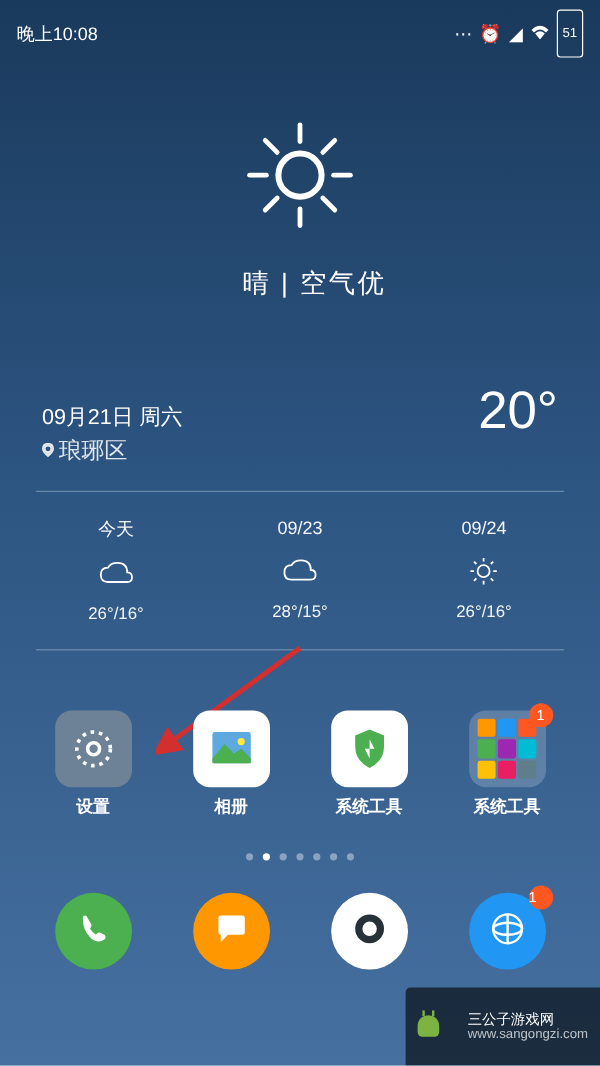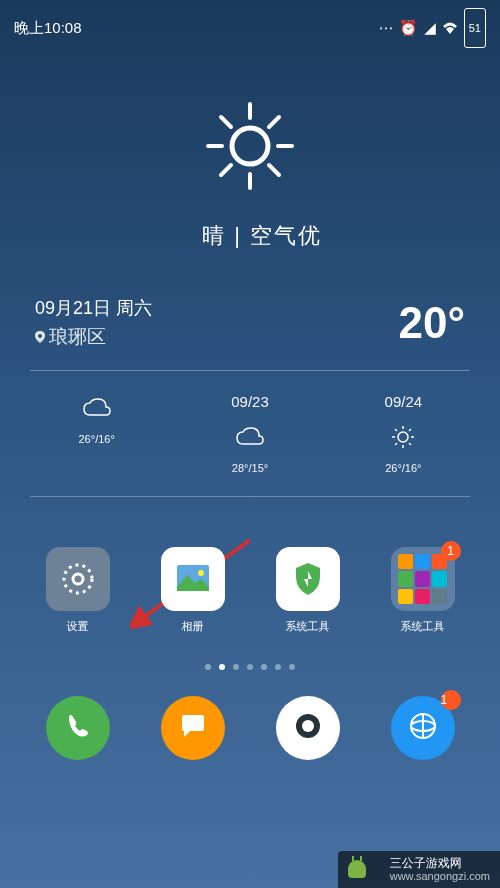--- a/index.html
+++ b/index.html
@@ -19,45 +19,45 @@
   padding: 12px 4px; font-size: 11px; line-height: 14px;
 }
 .weather-widget { text-align: center; padding: 20px 0 10px; }
 .sun-icon { margin: 20px auto 25px; width: 100px; height: 100px; }
 .condition { font-size: 22px; font-weight: 300; letter-spacing: 2px; padding-left: 24px; }
 .date-row {
   display: flex; justify-content: space-between; align-items: center;
   padding: 35px 35px 20px;
 }
 .date-left { text-align: left; }
-.date-text { font-size: 18px; font-weight: 300; }
+.date-text { font-size: 18px; font-weight: 300; margin-top: 39px; }
 .location { font-size: 19px; opacity: 0.85; margin-top: 4px; display:flex; align-items:center; gap:4px;}
-.temp-now { font-size: 44px; font-weight: 700; }
+.temp-now { font-size: 44px; font-weight: 400; }
 .divider { height: 1px; background: rgba(255,255,255,0.3); margin: 0 30px; }
 .forecast {
   display: flex; justify-content: space-around;
   padding: 22px 20px;
 }
 .forecast-day { text-align: center; flex: 1; }
 .forecast-label { font-size: 15px; margin-bottom: 12px; opacity: 0.95;}
 .forecast-icon { height: 30px; display:flex; align-items:center; justify-content:center; }
-.forecast-temp { font-size: 11px; margin-top: 10px; opacity: 0.95;}
+.forecast-temp { font-size: 14px; margin-top: 10px; opacity: 0.95;}
 .arrow {
   position: absolute; top: 535px; left: 130px; pointer-events:none;
 }
 .apps-row {
   display: flex; justify-content: space-around;
   padding: 50px 20px 10px;
 }
 .app { text-align: center; width: 90px; }
 .app-icon {
   width: 64px; height: 64px; border-radius: 14px; margin: 0 auto 8px;
   display: flex; align-items: center; justify-content: center; position:relative;
 }
-.app-label { font-size: 11px; font-weight:400;}
+.app-label { font-size: 14px; font-weight:700;}
 .badge {
   position: absolute; top: -6px; right: -6px;
   background: #ff5722; color:#fff; border-radius: 50%;
   width: 20px; height: 20px; font-size: 12px; line-height: 20px;
 }
 .page-dots { text-align: center; padding: 12px 0; }
 .dot {
   display: inline-block; width: 6px; height: 6px; border-radius: 50%;
   background: rgba(255,255,255,0.4); margin: 0 4px;
 }
@@ -66,21 +66,21 @@
   display: flex; justify-content: space-around;
   padding: 10px 20px 20px;
 }
 .dock-icon {
   width: 64px; height: 64px; border-radius: 50%;
   display:flex; align-items:center; justify-content:center; position:relative;
 }
 .watermark {
   position: absolute; bottom: 0; right: 0;
   background: rgba(0,0,0,0.6); color: #fff;
-  padding: 6px 10px; font-size: 13px;
+  padding: 20px 10px; font-size: 13px;
   display:flex; align-items:center; gap:24px;
   border-top-left-radius: 4px;
 }
 .watermark .logo { width:18px; height:18px; background:#7cb342; border-radius:50% 50% 4px 4px; position:relative;}
 .watermark .logo::before, .watermark .logo::after{
   content:''; position:absolute; width:2px; height:5px; background:#7cb342; top:-4px;
 }
 .watermark .logo::before{left:4px;} .watermark .logo::after{right:4px;}
 .wm-text { font-size:12px; line-height:1.1; }
 .wm-text small { display:block; font-size:11px; opacity:0.7;}
@@ -139,20 +139,21 @@
       <span>琅琊区</span>
     </div>
   </div>
   <div class="temp-now">20°</div>
 </div>
 
 <div class="divider"></div>
 
 <div class="forecast" id="forecast">
     <div class="forecast-day">
+      <div class="forecast-label">今天</div>
       <div class="forecast-icon">
         <svg width="30" height="22" viewBox="0 0 30 22">
           <path d="M8 18 Q2 18 2 12 Q2 6 8 6 Q10 2 16 2 Q24 2 24 10 Q28 10 28 14 Q28 18 24 18 Z" fill="none" stroke="#fff" stroke-width="1.5"></path>
         </svg>
       </div>
       <div class="forecast-temp">26°/16°</div>
     </div>
     <div class="forecast-day">
       <div class="forecast-label">09/23</div>
       <div class="forecast-icon">

